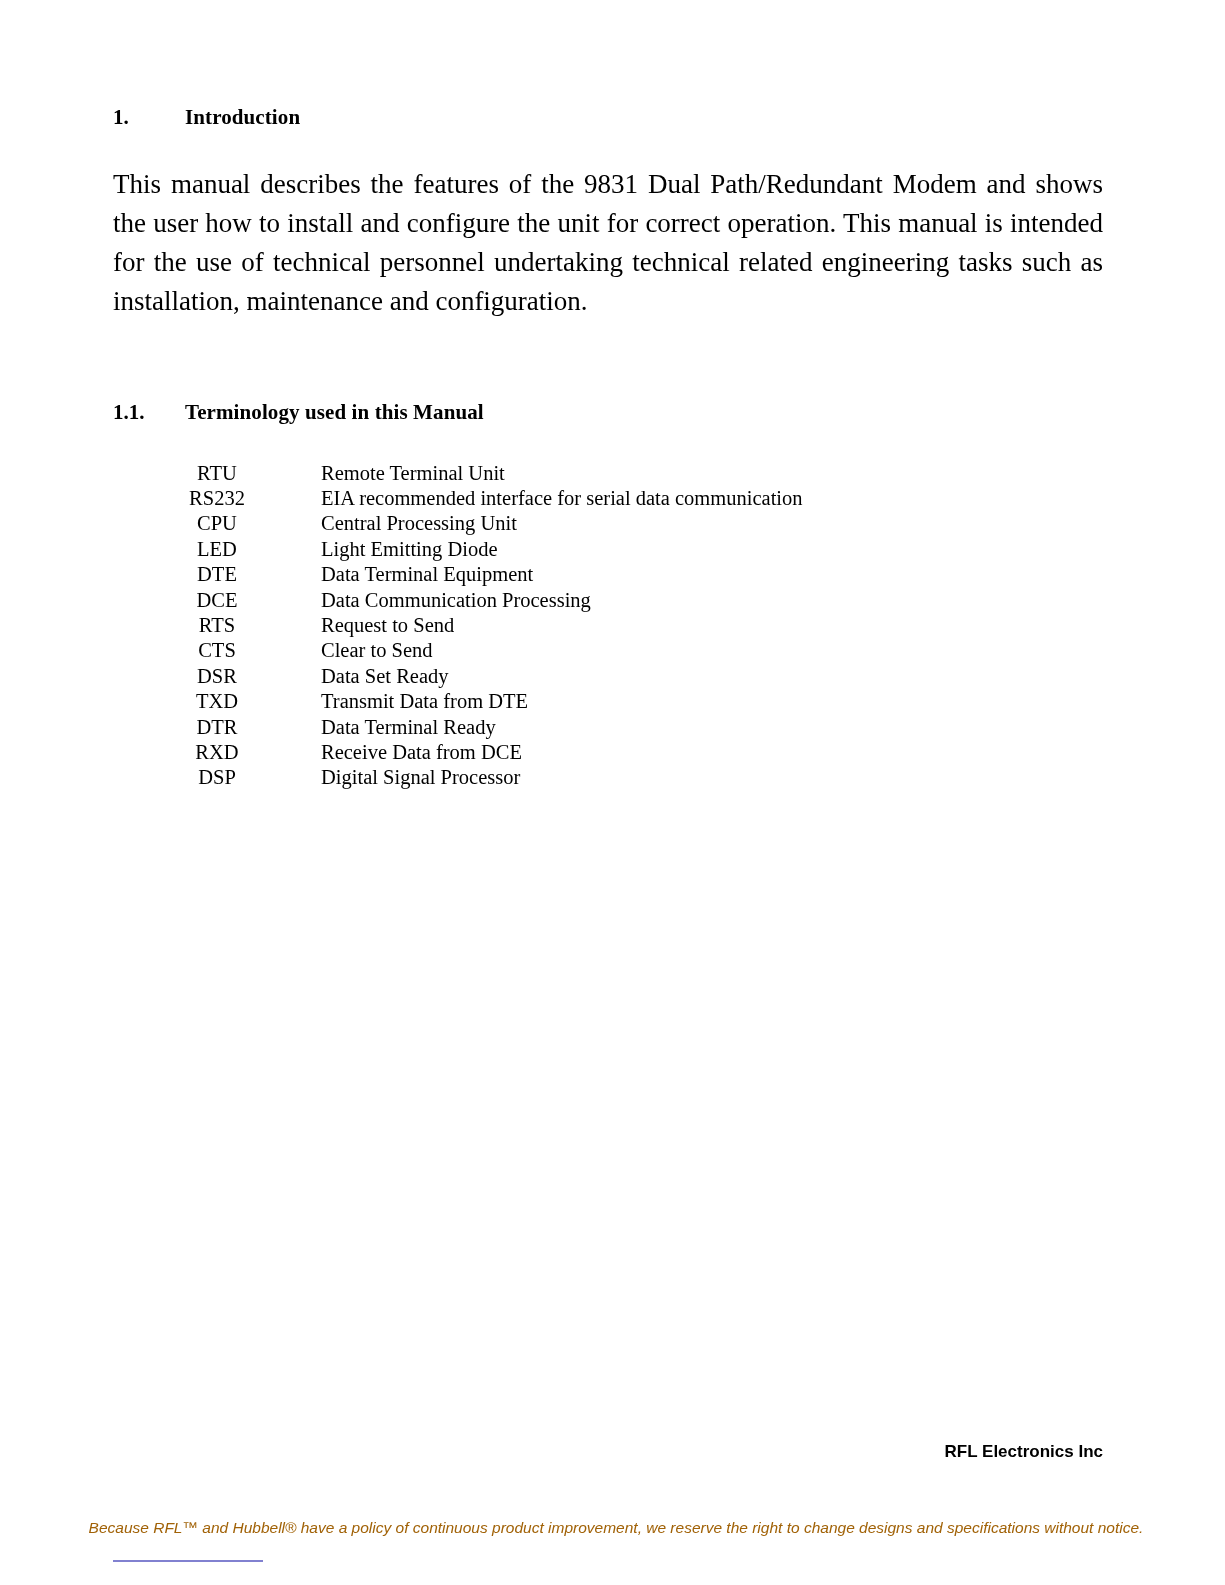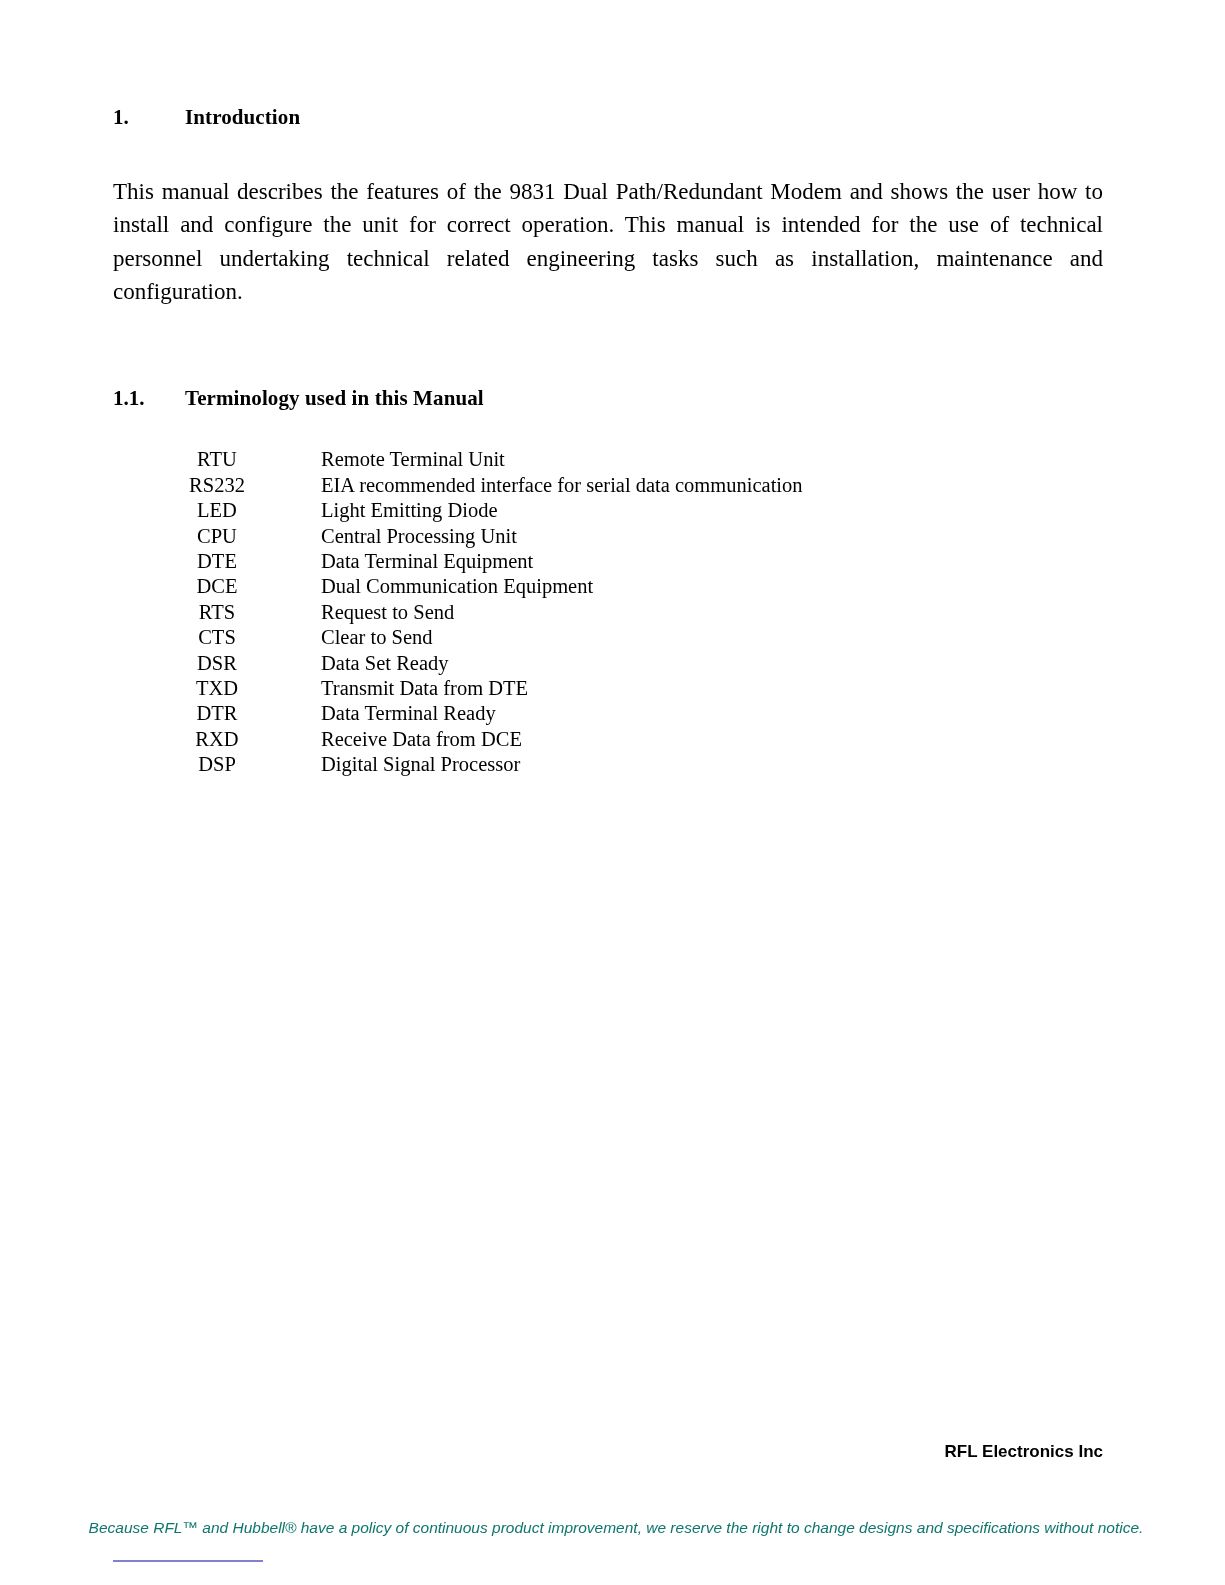--- a/index.html
+++ b/index.html
@@ -39,22 +39,22 @@
   }
   .h1-num {
     width: 72px;
     flex: 0 0 72px;
   }
   .h1-text {
     letter-spacing: 0.1px;
   }
 
   .para {
-    margin-top: 45px;
-    font-size: 23px;
+    margin-top: 35px;
+    font-size: 27px;
     line-height: 1.45;
     text-align: justify;
     text-justify: inter-word;
   }
 
   .h2-row {
     display: flex;
     align-items: center;
     font-weight: bold;
     font-size: 21px;
@@ -120,21 +120,21 @@
   }
   .disclaimer {
     position: absolute;
     left: 46px;
     top: 1519px;
     width: 1140px;
     text-align: center;
     font-family: "Liberation Sans", sans-serif;
     font-style: italic;
     font-size: 15.5px;
-    color: #0f766e;
+    color: #a16207;
   }
   .tiny-mark {
     position: absolute;
     left: 113px;
     top: 1552px;
     width: 150px;
     height: 8px;
     border-bottom: 2px solid #1a1aaa;
     opacity: 0.55;
   }
@@ -161,34 +161,34 @@
     <div class="term-list">
       <div class="term-row">
         <span class="term-abbr">RTU</span>
         <span class="term-def">Remote Terminal Unit</span>
       </div>
       <div class="term-row">
         <span class="term-abbr">RS232</span>
         <span class="term-def">EIA recommended interface for serial data communication</span>
       </div>
       <div class="term-row">
+        <span class="term-abbr">CPU</span>
+        <span class="term-def">Central Processing Unit</span>
+      </div>
+      <div class="term-row">
         <span class="term-abbr">LED</span>
         <span class="term-def">Light Emitting Diode</span>
       </div>
       <div class="term-row">
-        <span class="term-abbr">CPU</span>
-        <span class="term-def">Central Processing Unit</span>
-      </div>
-      <div class="term-row">
         <span class="term-abbr">DTE</span>
         <span class="term-def">Data Terminal Equipment</span>
       </div>
       <div class="term-row">
         <span class="term-abbr">DCE</span>
-        <span class="term-def">Dual Communication Equipment</span>
+        <span class="term-def">Data Communication Processing</span>
       </div>
       <div class="term-row">
         <span class="term-abbr">RTS</span>
         <span class="term-def">Request to Send</span>
       </div>
       <div class="term-row">
         <span class="term-abbr">CTS</span>
         <span class="term-def">Clear to Send</span>
       </div>
       <div class="term-row">

